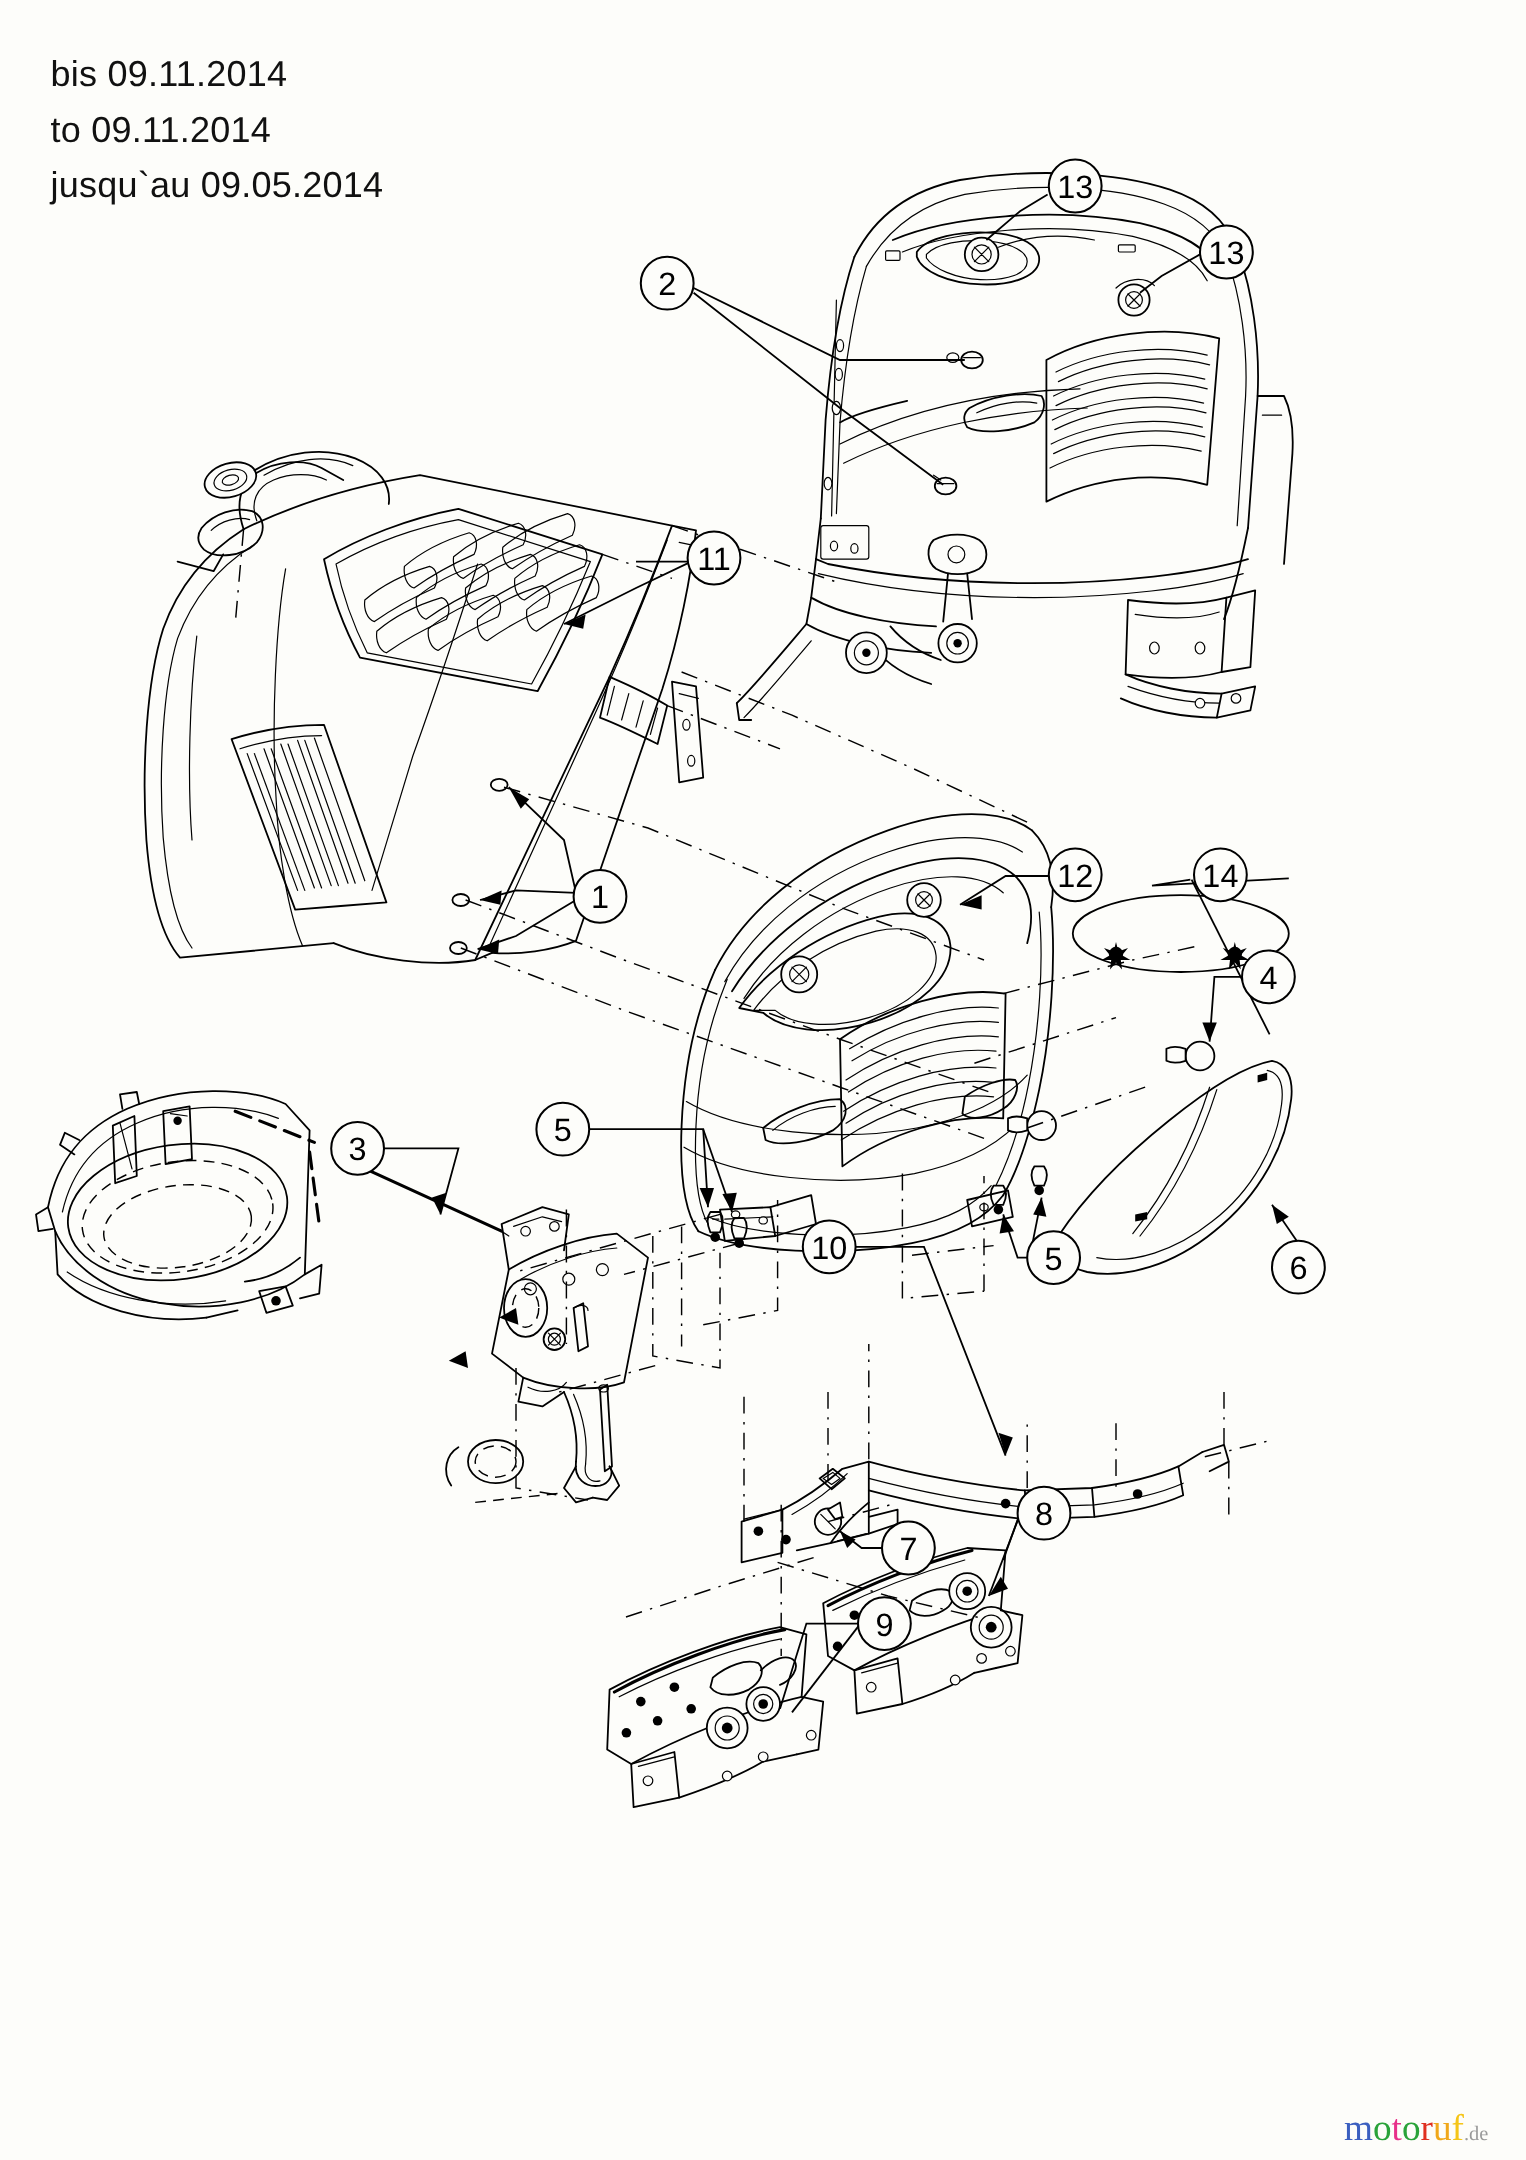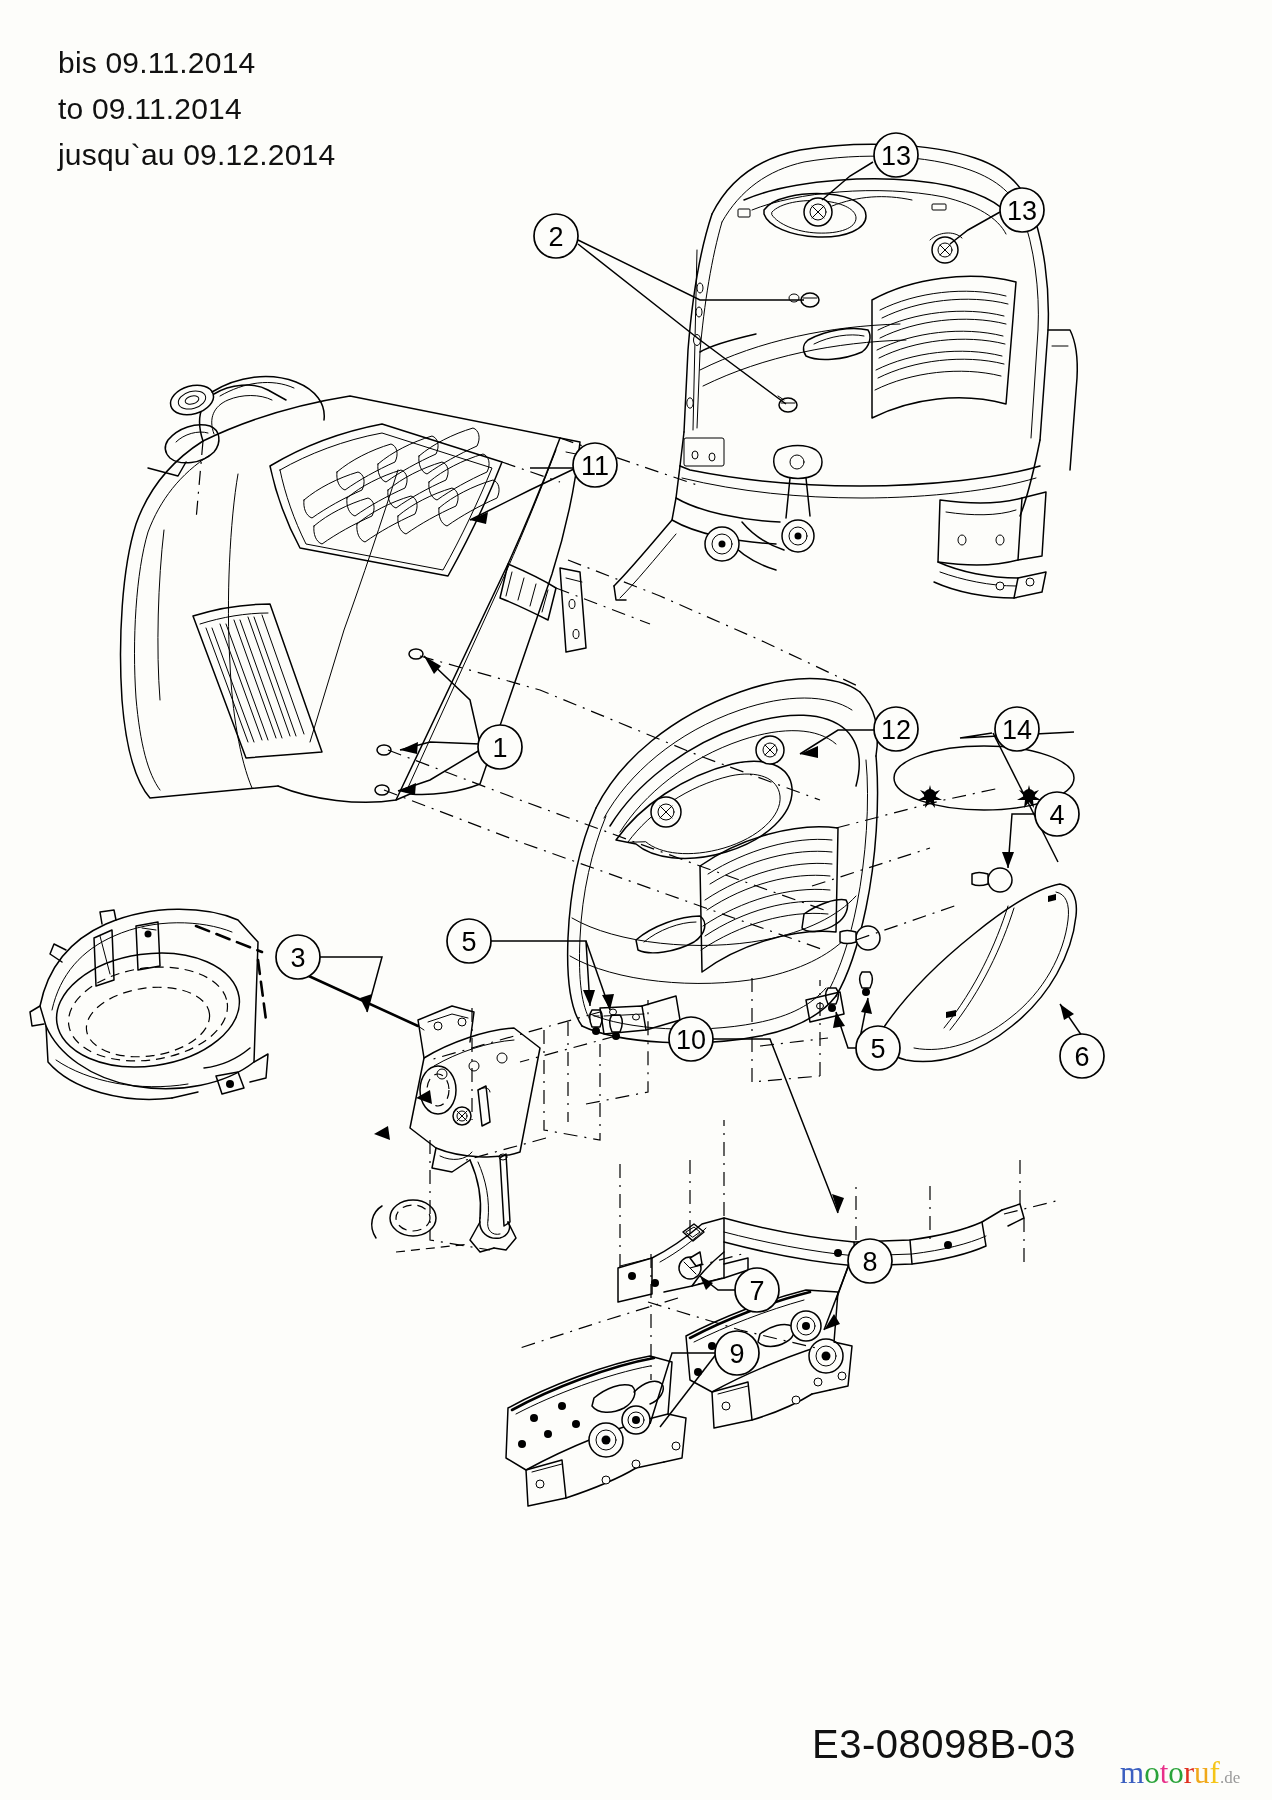--- a/index.html
+++ b/index.html
@@ -18,21 +18,21 @@
     overflow: hidden;
   }
   #diagram-svg {
     position: absolute;
     top: 0; left: 0;
     width: 1272px;
     height: 1800px;
   }
   .hdr {
     position: absolute;
-    left: 58px;
+    left: 42px;
     font-size: 30px;
     color: #111;
     letter-spacing: 0.2px;
     white-space: nowrap;
   }
   #hdr-1 { top: 46px; }
   #hdr-2 { top: 92px; }
   #hdr-3 { top: 138px; }
 
   #footer-code {
@@ -76,21 +76,21 @@
     dominant-baseline: central;
   }
 </style>
 </head>
 <body>
 
 <div id="page" style="background: rgb(253, 253, 250);">
 
   <div class="hdr" id="hdr-1">bis 09.11.2014</div>
   <div class="hdr" id="hdr-2">to 09.11.2014</div>
-  <div class="hdr" id="hdr-3">jusqu`au 09.12.2014</div>
+  <div class="hdr" id="hdr-3">jusqu`au 09.05.2014</div>
 
   <svg id="diagram-svg" viewBox="0 0 1272 1800">
 
     <g>
 
       <path class="ln" d="M712 214 C 730 178 760 158 800 150 C 860 140 930 143 975 158 C 1005 168 1022 185 1030 206"></path>
       <path class="ln-t" d="M722 222 C 740 190 768 170 804 162 C 862 152 928 155 970 170 C 998 180 1014 195 1022 214"></path>
 
       <path class="ln" d="M712 214 C 700 250 692 300 688 350 L 684 432"></path>
       <path class="ln-t" d="M722 222 C 712 256 704 304 700 352 L 697 428"></path>
@@ -726,19 +726,18 @@
           <text class="bubtxt" x="1022" y="211">13</text>
         </g>
       <g>
           <circle class="bub" cx="1017" cy="729" r="22"></circle>
           <text class="bubtxt" x="1017" y="730">14</text>
         </g>
     </g>
 
   </svg>
 
-  <div id="footer-code">E3-08098B-03</div>
 
   <div id="watermark">
     <span style="color: rgb(59, 95, 192);">m</span><span style="color: rgb(42, 163, 58);">o</span><span style="color: rgb(232, 48, 138);">t</span><span style="color: rgb(42, 163, 58);">o</span><span style="color: rgb(224, 48, 32);">r</span><span style="color: rgb(240, 168, 26);">u</span><span style="color: rgb(245, 197, 24);">f</span><span class="wm-de" style="color: rgb(154, 154, 154);">.de</span>
   </div>
 
 </div>
 
 </body></html>

